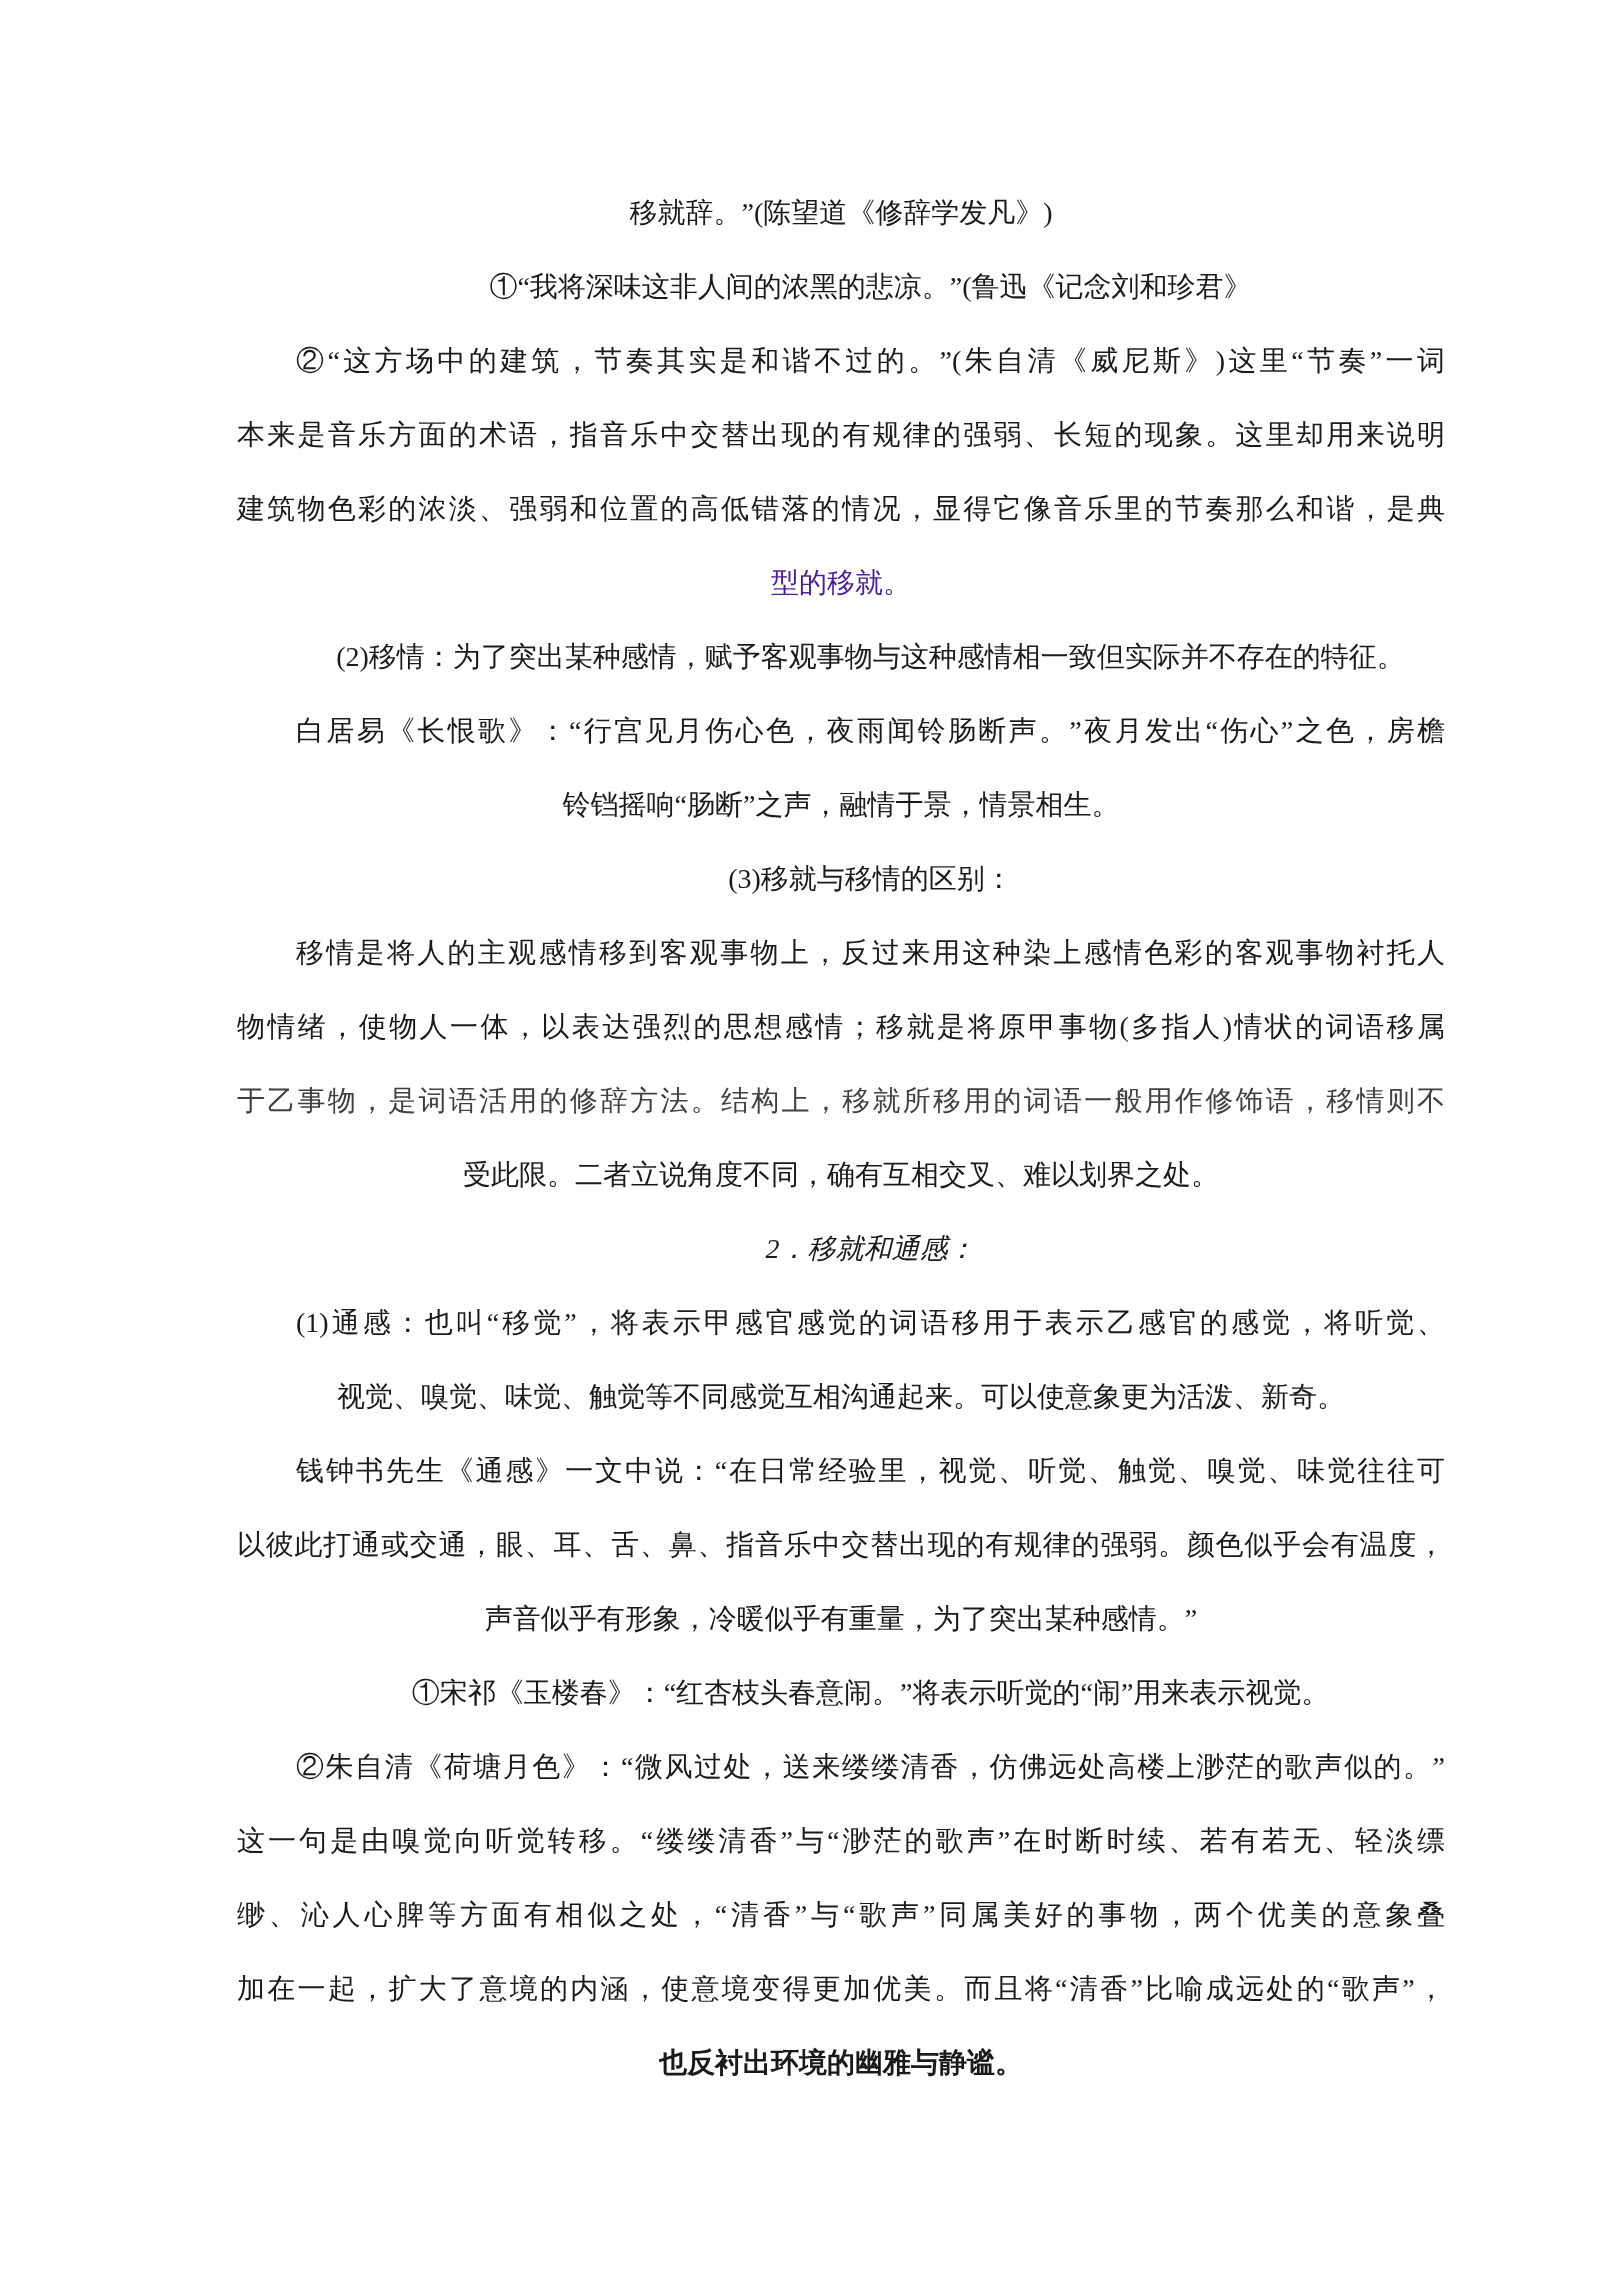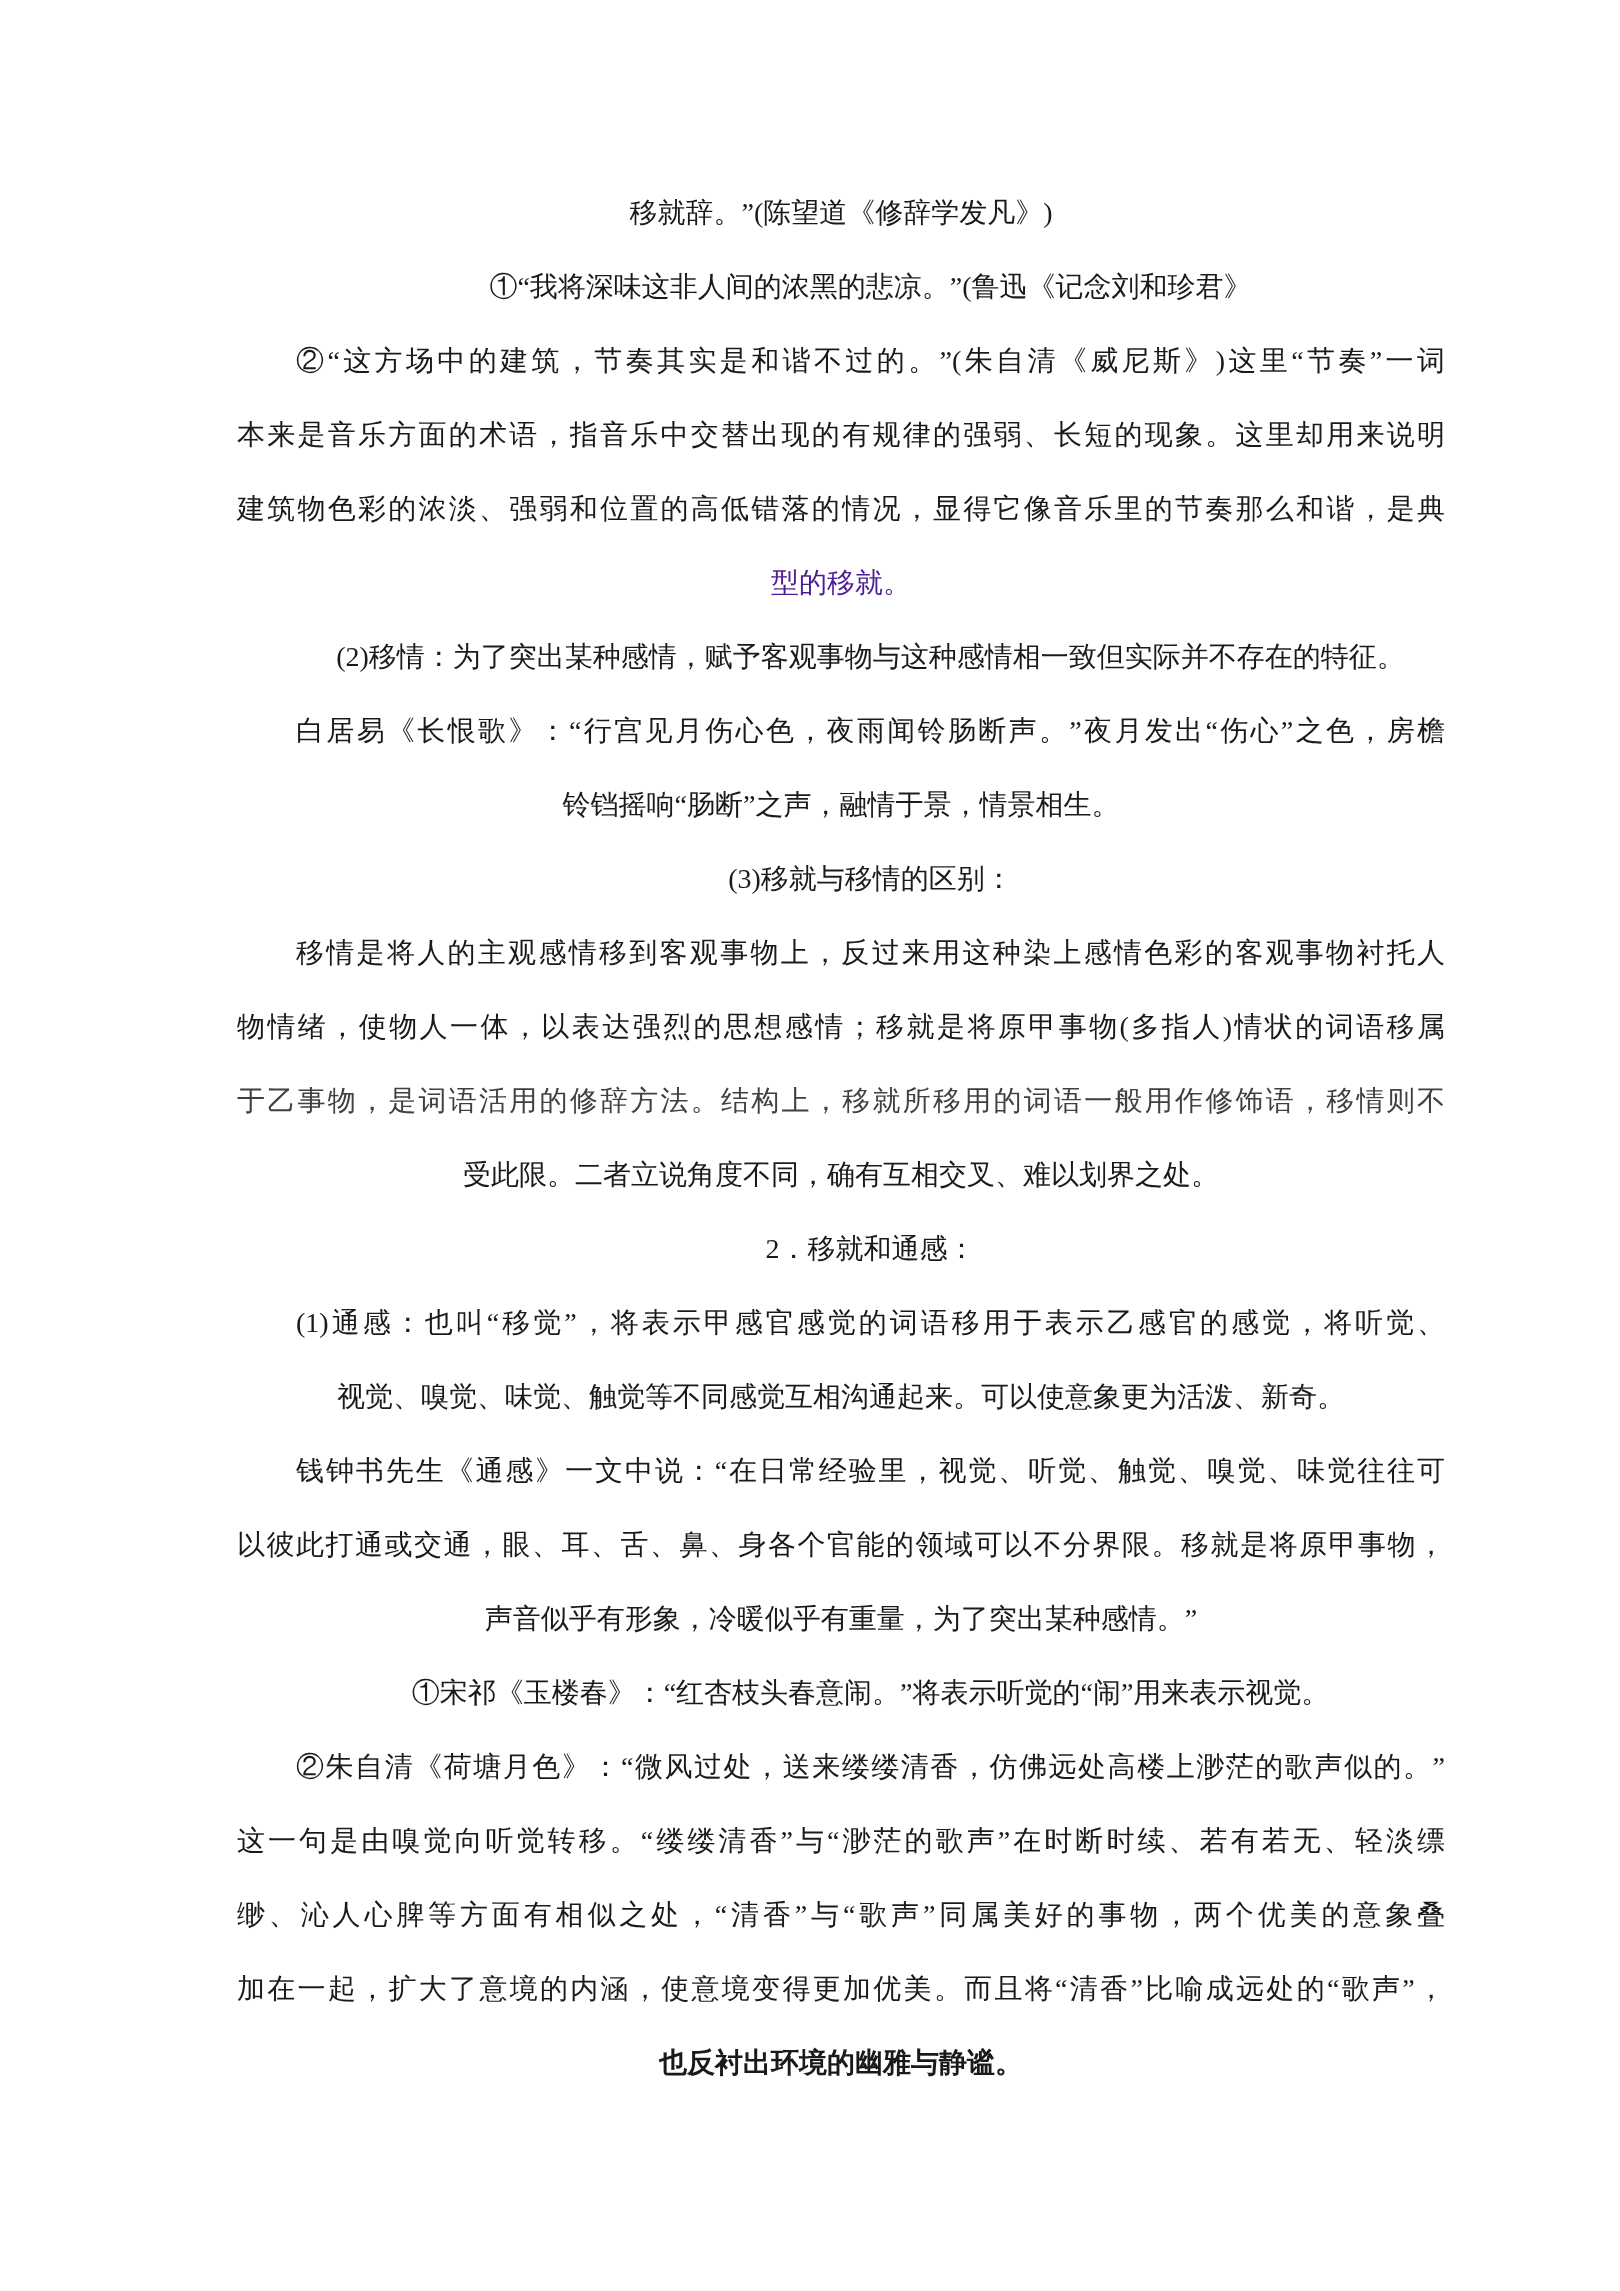--- a/index.html
+++ b/index.html
@@ -69,29 +69,29 @@
       <div class="para">
         <div class="line ind" style="color: rgb(26, 26, 26);">(3)移就与移情的区别：</div>
       </div>
       <div class="para">
         <div class="line just ind" style="color: rgb(26, 26, 26);">移情是将人的主观感情移到客观事物上，反过来用这种染上感情色彩的客观事物衬托人</div>
         <div class="line just" style="color: rgb(26, 26, 26);">物情绪，使物人一体，以表达强烈的思想感情；移就是将原甲事物(多指人)情状的词语移属</div>
         <div class="line just" style="color: #404040;">于乙事物，是词语活用的修辞方法。结构上，移就所移用的词语一般用作修饰语，移情则不</div>
         <div class="line" style="color: rgb(26, 26, 26);">受此限。二者立说角度不同，确有互相交叉、难以划界之处。</div>
       </div>
       <div class="para">
-        <div class="line ind" style="color: rgb(26, 26, 26);">2．移就和通感：</div>
+        <div class="line ind" style="color: rgb(26, 26, 26); font-style: italic;">2．移就和通感：</div>
       </div>
       <div class="para">
         <div class="line just ind" style="color: rgb(26, 26, 26);">(1)通感：也叫“移觉”，将表示甲感官感觉的词语移用于表示乙感官的感觉，将听觉、</div>
         <div class="line" style="color: rgb(26, 26, 26);">视觉、嗅觉、味觉、触觉等不同感觉互相沟通起来。可以使意象更为活泼、新奇。</div>
       </div>
       <div class="para">
         <div class="line just ind" style="color: rgb(26, 26, 26);">钱钟书先生《通感》一文中说：“在日常经验里，视觉、听觉、触觉、嗅觉、味觉往往可</div>
-        <div class="line just" style="color: rgb(26, 26, 26);">以彼此打通或交通，眼、耳、舌、鼻、身各个官能的领域可以不分界限。移就是将原甲事物，</div>
+        <div class="line just" style="color: rgb(26, 26, 26);">以彼此打通或交通，眼、耳、舌、鼻、指音乐中交替出现的有规律的强弱。颜色似乎会有温度，</div>
         <div class="line" style="color: rgb(26, 26, 26);">声音似乎有形象，冷暖似乎有重量，为了突出某种感情。”</div>
       </div>
       <div class="para">
         <div class="line ind" style="color: rgb(26, 26, 26);">①宋祁《玉楼春》：“红杏枝头春意闹。”将表示听觉的“闹”用来表示视觉。</div>
       </div>
       <div class="para">
         <div class="line just ind" style="color: rgb(26, 26, 26);">②朱自清《荷塘月色》：“微风过处，送来缕缕清香，仿佛远处高楼上渺茫的歌声似的。”</div>
         <div class="line just" style="color: rgb(26, 26, 26);">这一句是由嗅觉向听觉转移。“缕缕清香”与“渺茫的歌声”在时断时续、若有若无、轻淡缥</div>
         <div class="line just" style="color: rgb(26, 26, 26);">缈、沁人心脾等方面有相似之处，“清香”与“歌声”同属美好的事物，两个优美的意象叠</div>
         <div class="line just" style="color: rgb(26, 26, 26);">加在一起，扩大了意境的内涵，使意境变得更加优美。而且将“清香”比喻成远处的“歌声”，</div>

